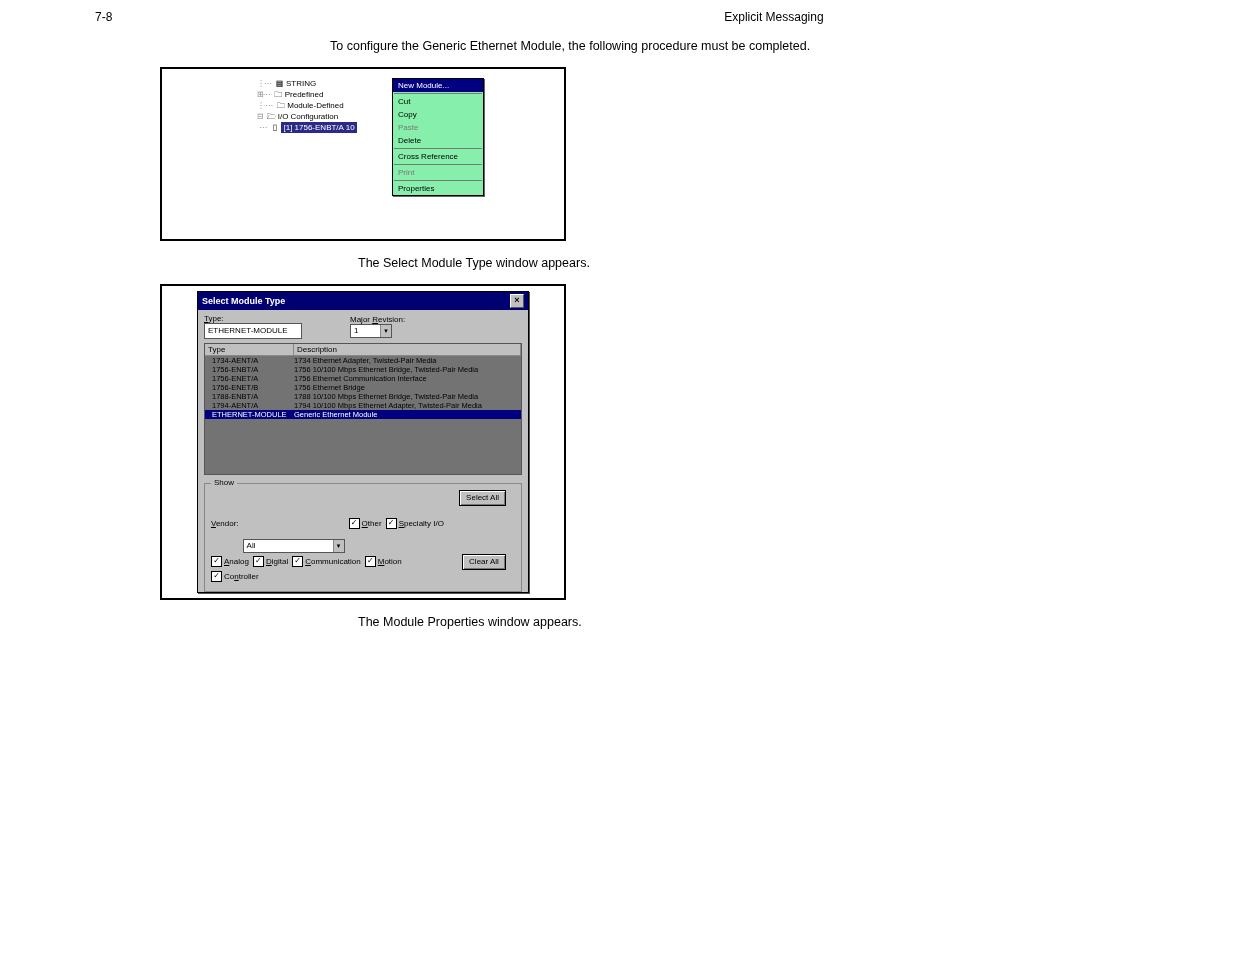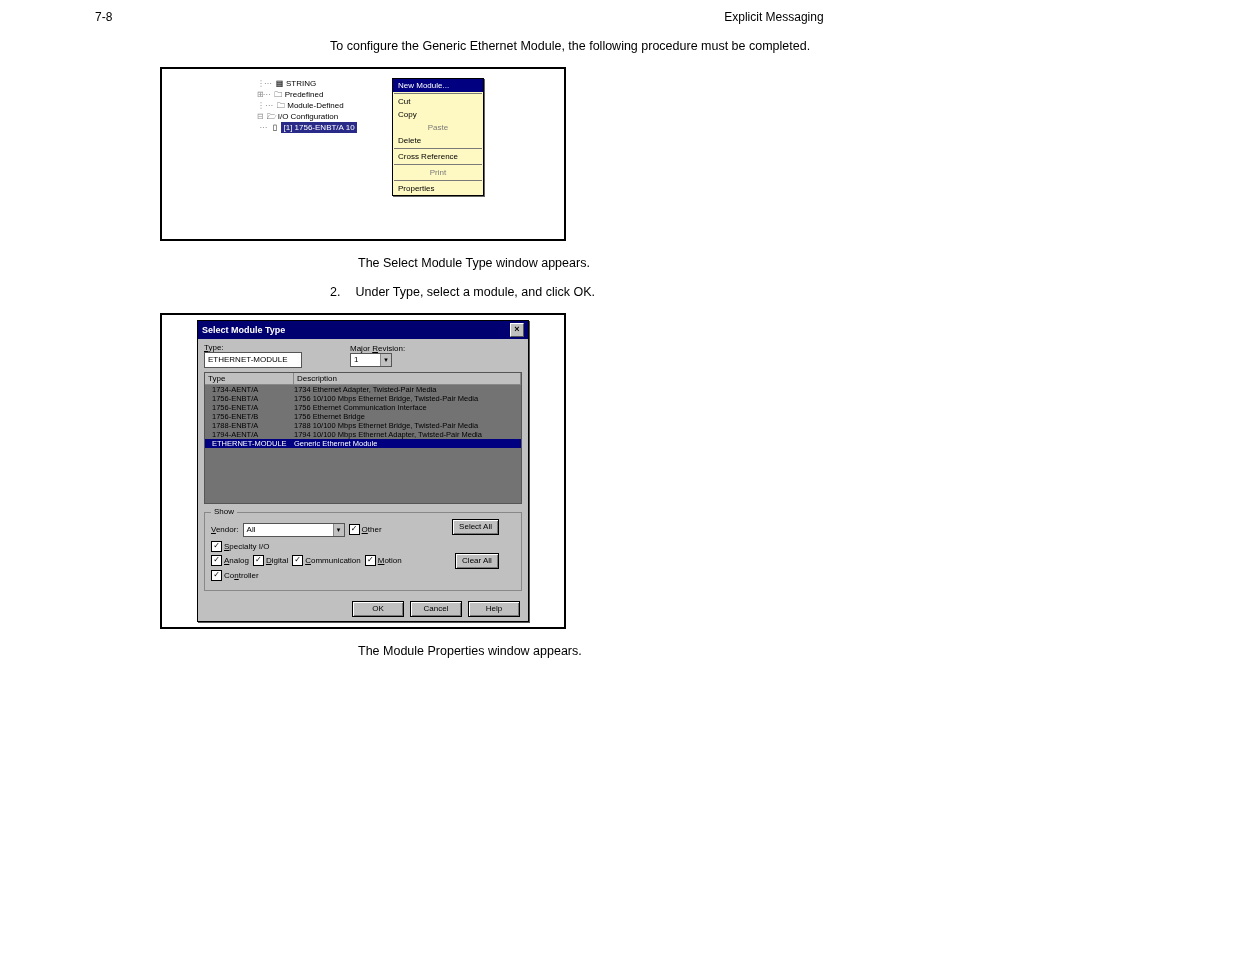--- a/index.html
+++ b/index.html
@@ -86,37 +86,36 @@
   .tree-highlight {
     background: #2a2a88;
     color: #fff;
     padding: 0 2px;
   }
   .context-menu {
     position: absolute;
     left: 225px;
     top: 4px;
     width: 90px;
-    background: #fef9c3;
+    background: #86efac;
     border: 1px solid #000;
     box-shadow: 1px 1px 0 #666;
     font-size: 8px;
   }
   .ctx-item {
     padding: 2px 5px;
     color: #000;
     cursor: default;
   }
   .ctx-hl {
     background: #000080;
     color: #fff;
   }
   .ctx-disabled {
     color: #7a7a7a;
-    text-align: center;
   }
   .ctx-sep {
     border-top: 1px solid #7a7a7a;
     margin: 1px 1px;
     height: 0;
   }
 
   
   .figure2 { height: 302px; }
   .dlg {
@@ -195,35 +194,36 @@
   .col-desc { flex: 1; }
   .listrow { display: flex; font-size: 7.5px; padding: 0 4px; }
   .listrow > div:first-child { width: 82px; padding-left: 3px; }
   .listrow > div:last-child { flex: 1; }
   .listrow.sel { background: #000080; color: #fff; }
 
   .show-group {
     margin-top: 8px;
     position: relative;
     border: 1px solid #888;
-    padding: 10px 20px 6px 6px;
+    padding: 10px 13px 6px 6px;
   }
   .show-group .legend {
     position: absolute;
     top: -6px; left: 6px;
     background: #c0c0c0;
     padding: 0 3px;
     font-size: 8px;
   }
   .sg-line { display: flex; align-items: center; gap: 4px; flex-wrap: wrap; margin-bottom: 3px; }
   .sg-select {
     background: #fff; border: 1px solid #555;
     height: 12px; width: 100px;
     display: inline-flex; align-items: center;
     font-size: 8px;
+    margin-top: 45px;
   }
   .sg-select .val { flex: 1; padding-left: 3px; }
   .sg-select .btn { width: 10px; height: 12px; background: #c0c0c0; border-left: 1px solid #888; font-size: 7px; text-align: center; line-height: 11px; }
   .chk {
     display: inline-flex; align-items: center; gap: 2px;
     font-size: 8px;
   }
   .chk .box {
     width: 9px; height: 9px; border: 1px solid #000; background: #fff;
     font-size: 8px; line-height: 8px; text-align: center;
@@ -311,24 +311,20 @@
         <div class="ctx-item ctx-disabled">Print</div>
         <div class="ctx-sep"></div>
         <div class="ctx-item">Properties</div>
       </div>
 
     </div>
   </div>
 
   <div class="body-text" style="margin-left:358px;">The Select Module Type window appears.</div>
 
-  <div class="body-text">
-    <span class="step-num">2.</span>
-    <span class="step-txt">Under Type, select a module, and click OK.</span>
-  </div>
 
   <div class="figure">
     <div class="fig-inner figure2">
       <div class="dlg">
 
         <div class="dlg-title">
           <span>Select Module Type</span>
           <span class="dlg-close">×</span>
         </div>
 
@@ -427,25 +423,20 @@
                   <span>Co<span class="u">n</span>troller</span>
                 </span>
               <span class="btns-right" style="top:-2px;">
                 <button class="btn95">Clear All</button>
               </span>
             </div>
           </div>
 
         </div>
 
-        <div class="dlg-footer">
-          <button class="btn95" style="min-width:52px;">OK</button>
-          <button class="btn95" style="min-width:52px;">Cancel</button>
-          <button class="btn95" style="min-width:52px;">Help</button>
-        </div>
 
       </div>
     </div>
   </div>
 
   <div class="body-text" style="margin-left:358px;">The Module Properties window appears.</div>
 
 </div>
 
 </body></html>

